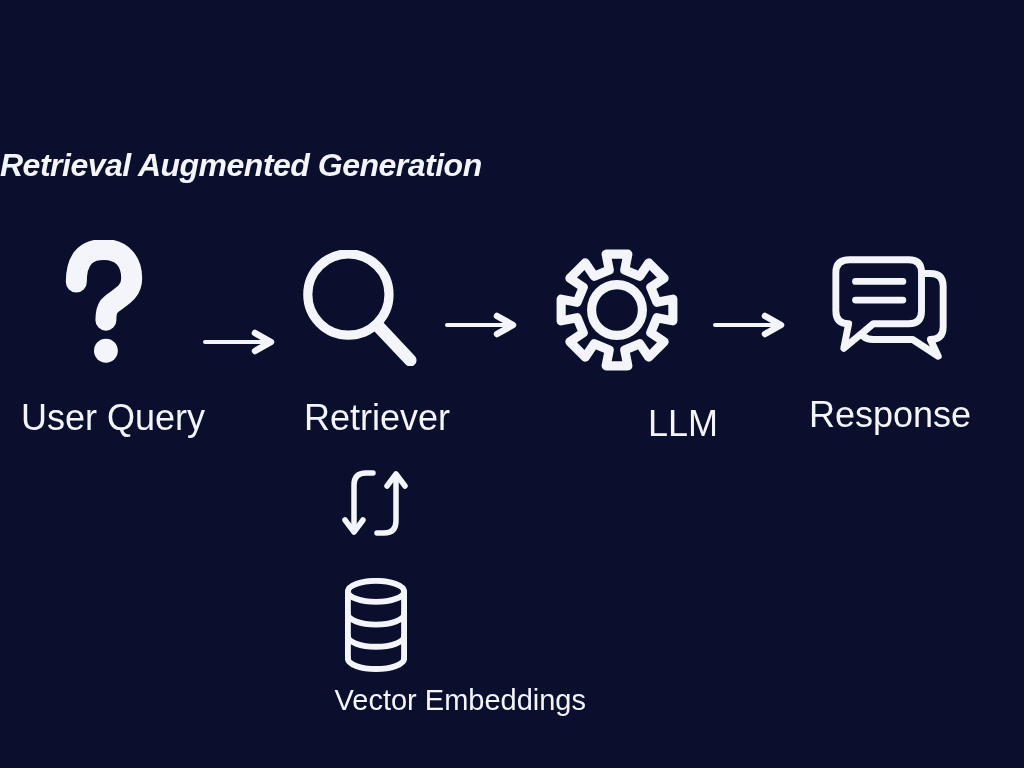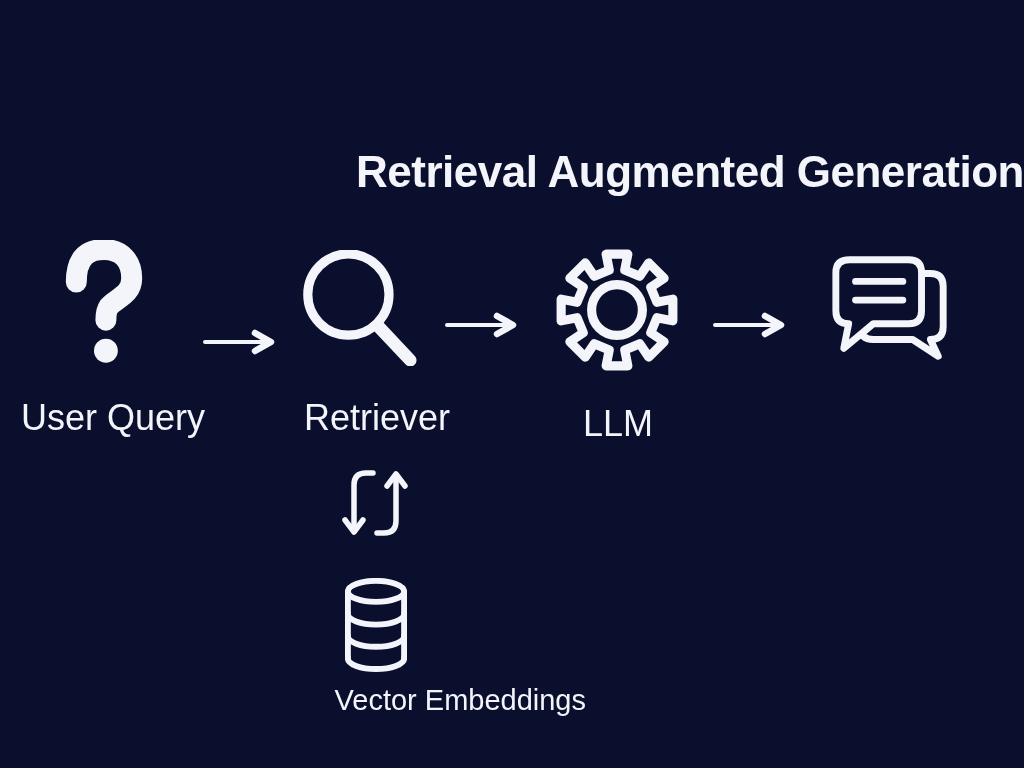--- a/index.html
+++ b/index.html
@@ -14,23 +14,24 @@
   .canvas { position:absolute; inset:0; }
 
   .title {
     position:absolute; left:0; right:0; top:40px;
     text-align:center;
     font-size:120px; font-weight:700; letter-spacing:-4px;
     line-height:1; color:var(--fg);
   }
   .subtitle {
     position:absolute; left:0; right:0; top:147px;
-    text-align:right;
-    font-size:44px; font-weight:700; letter-spacing:-0.5px;
+    text-align:left;
+    font-size:32px; font-weight:700; letter-spacing:-0.5px;
     color:var(--fg);
+    font-style:italic;
   }
 
   .icon { position:absolute; }
   .icon svg { display:block; width:100%; height:100%; color:var(--fg); }
 
   .icon-question  { left:58px;  top:240px; width:92px;  height:126px; }
   .icon-magnifier { left:302px; top:250px; width:116px; height:116px; }
   .icon-gear      { left:552px; top:245px; width:130px; height:130px; }
   .icon-chat      { left:822px; top:244px; width:138px; height:128px; }
   .icon-sync      { left:341px; top:463px; width:68px;  height:80px;  }
@@ -41,21 +42,21 @@
   .arrow-1 { left:203px; top:329px; }
   .arrow-2 { left:445px; top:312px; }
   .arrow-3 { left:713px; top:312px; }
 
   .step-label {
     position:absolute; width:200px; text-align:center;
     font-size:36px; font-weight:400; color:var(--fg);
   }
   .label-user      { left:13px;  top:397px; }
   .label-retriever { left:277px; top:397px; }
-  .label-llm       { left:518px; top:403px; }
+  .label-llm       { left:518px; top:403px;text-align:right; }
   .label-response  { left:790px; top:394px; }
   .label-vector    { left:186px; top:684px; width:400px; position:absolute;
                      text-align:right; font-size:29px; color:var(--fg); }
 
   .fill-bg { fill: var(--bg); }
 </style>
 </head>
 <body>
 
 <div class="canvas">
@@ -108,20 +109,21 @@
   </div>
 
   <div class="icon icon-chat">
     <svg viewBox="0 0 140 130" fill="none">
       <path d="M52 30 L110 30 Q123 30 123 43 L123 84 Q123 97 110 97 L118 114 L92 97 L52 97 Q39 97 39 84 L39 43 Q39 30 52 30 Z" stroke="currentColor" stroke-width="7" stroke-linejoin="round"></path>
       <path class="fill-bg" d="M28 16 L88 16 Q101 16 101 29 L101 68 Q101 81 88 81 L52 81 L22 106 L27 81 Q14 81 14 68 L14 29 Q14 16 28 16 Z" stroke="currentColor" stroke-width="7" stroke-linejoin="round"></path>
       <path d="M34 38 H82" stroke="currentColor" stroke-width="7" stroke-linecap="round"></path>
       <path d="M34 57 H82" stroke="currentColor" stroke-width="7" stroke-linecap="round"></path>
     </svg>
   </div>
+  <div class="step-label label-response">Response</div>
 
   <div class="icon icon-sync">
     <svg viewBox="0 0 68 80" fill="none">
       <path d="M32 10 L25 10 Q13 10 13 22 L13 66" stroke="currentColor" stroke-width="5.5" stroke-linecap="round"></path>
       <path d="M4 57 L13 69 L22 57" stroke="currentColor" stroke-width="5.5" stroke-linecap="round" stroke-linejoin="round"></path>
       <path d="M36 70 L43 70 Q55 70 55 58 L55 14" stroke="currentColor" stroke-width="5.5" stroke-linecap="round"></path>
       <path d="M46 23 L55 11 L64 23" stroke="currentColor" stroke-width="5.5" stroke-linecap="round" stroke-linejoin="round"></path>
     </svg>
   </div>
 

